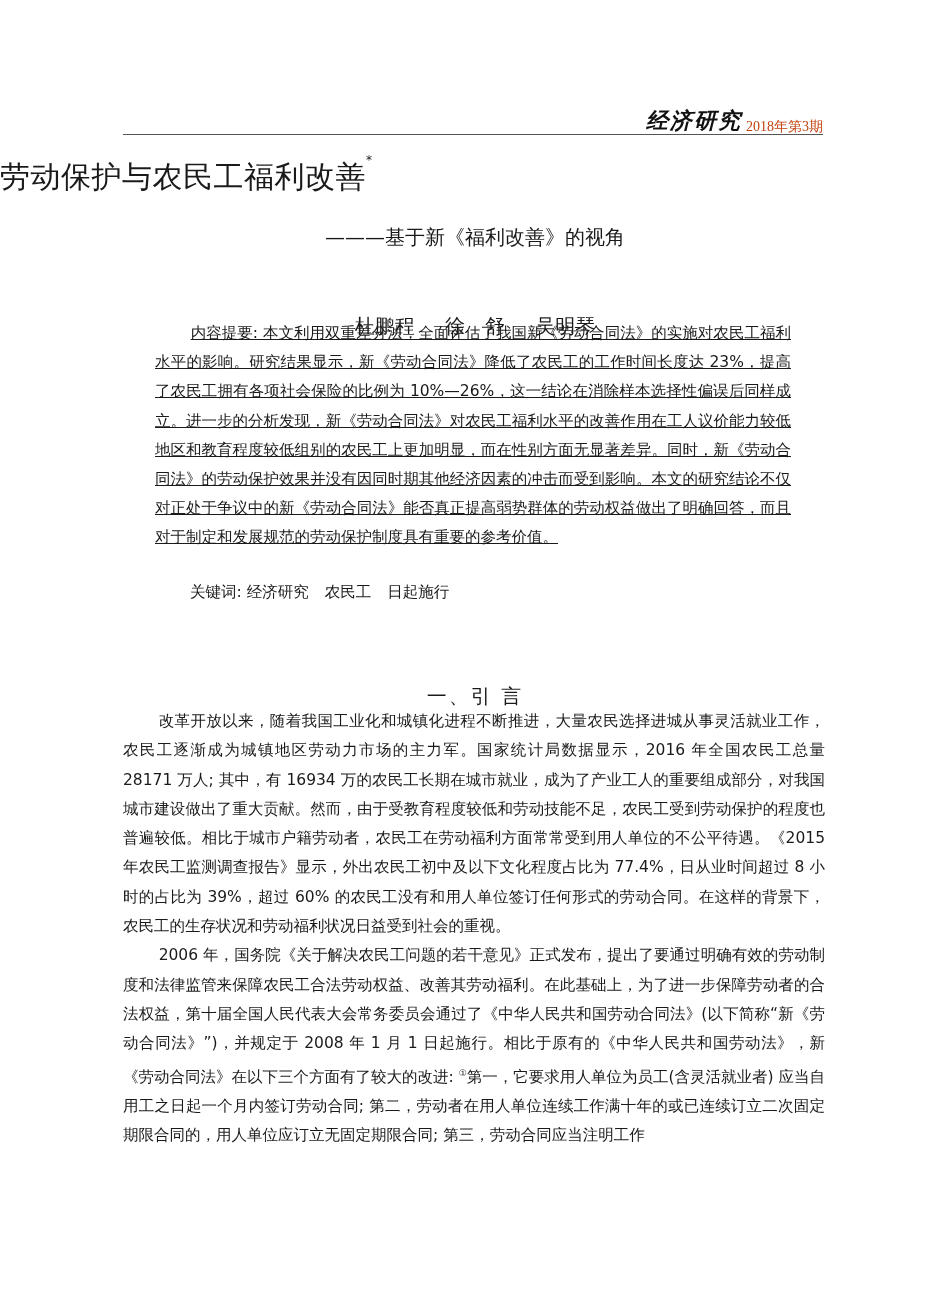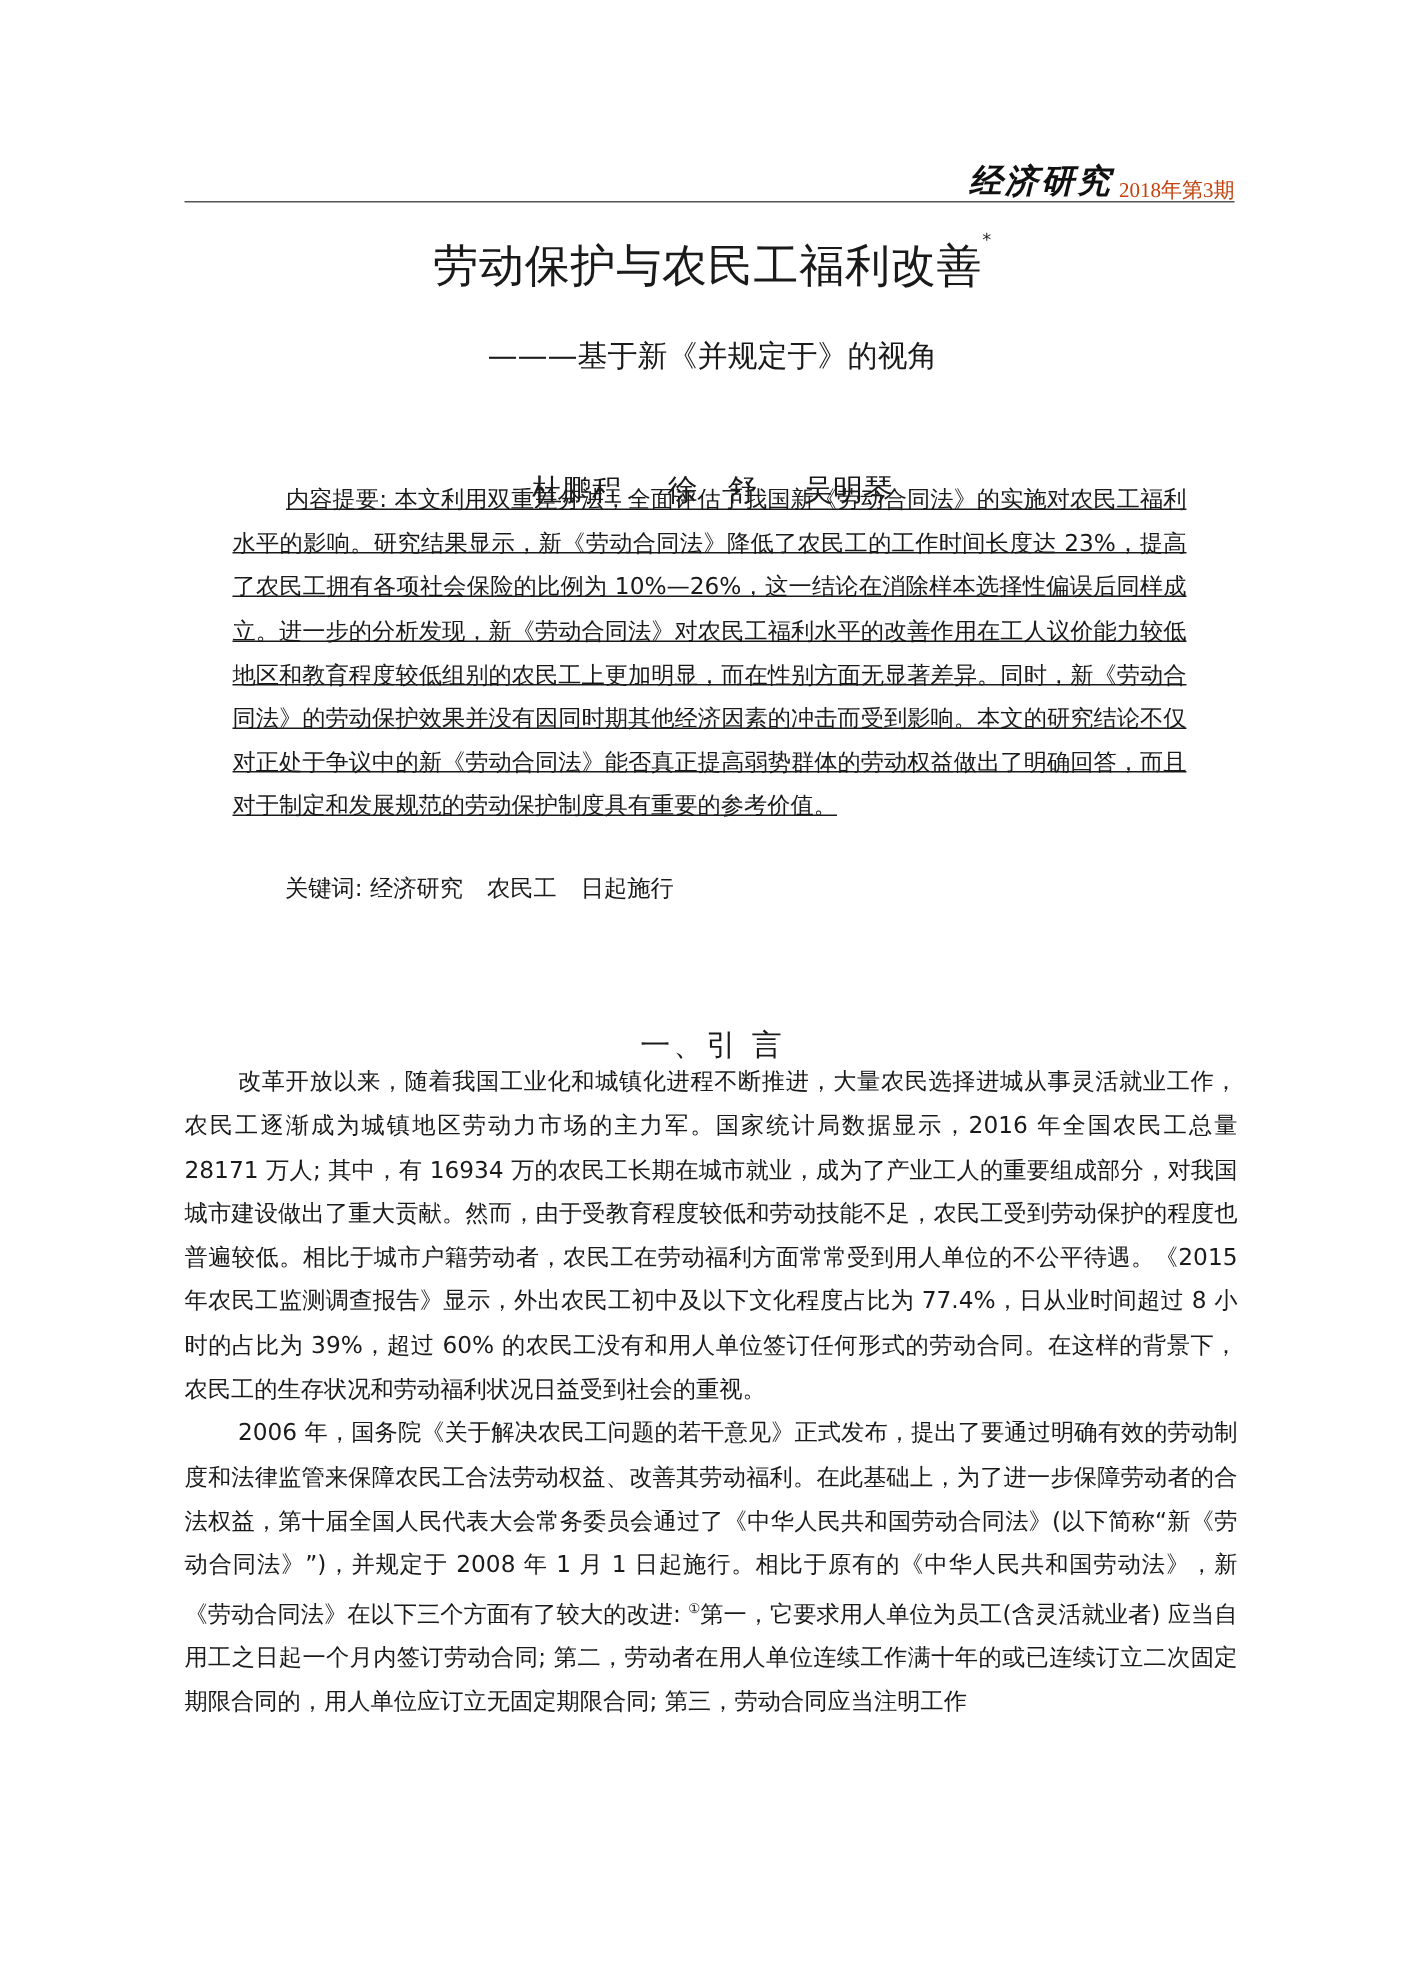--- a/index.html
+++ b/index.html
@@ -4,21 +4,21 @@
 <style>
   html, body { margin: 0; padding: 0; background: #ffffff; }
   body { width: 950px; height: 1312px; position: relative; overflow: hidden;
          font-family: "DejaVu Sans", "Liberation Sans", sans-serif; color: #1a1a1a; }
   .header { position: absolute; left: 123px; top: 100px; width: 700px; height: 34px;
             border-bottom: 1.5px solid #555; }
   .journal { position: absolute; right: 0; top: 6px; display: flex; align-items: flex-end; }
   .journal-logo { font-family: "DejaVu Serif", serif; font-style: italic; font-weight: bold;
                   font-size: 22px; letter-spacing: 2px; margin-right: 4px; color: #111; }
   .journal-issue { font-size: 14px; color: #c2410c; font-family: Liberation Serif, serif; }
-  .title { position: absolute; left: 0; width: 950px; top: 157px; text-align: center;
+  .title { position: absolute; left: 0; width: 950px; top: 157px; 
            font-size: 30px; letter-spacing: 0.5px; color: #1a1a1a; }
   .title sup { font-size: 12px; vertical-align: top; position: relative; top: -4px; }
   .subtitle { position: absolute; left: 0; width: 950px; top: 224px; text-align: center;
               font-size: 20px; }
   .authors { position: absolute; left: 0; width: 950px; top: 281px; text-align: center;
              font-size: 20px; word-spacing: 0; margin-top: 32px; }
   .authors span { margin: 0 12px; }
   .abstract { position: absolute; left: 155px; width: 636px; top: 319px; font-size: 15.5px;
               line-height: 29.2px; text-align: justify; text-decoration: underline; }
   .abstract p { margin: 0; }
@@ -37,21 +37,21 @@
 
 <div class="header">
   <div class="journal">
     <span class="journal-logo">经济研究</span>
     <span class="journal-issue">2018年第3期</span>
   </div>
 </div>
 
 <div class="title"><span>劳动保护与农民工福利改善</span><sup>*</sup></div>
 
-<div class="subtitle">———基于新《并规定于》的视角</div>
+<div class="subtitle">———基于新《福利改善》的视角</div>
 
 <div class="authors">
   <span>杜鹏程</span>
   <span>徐　舒</span>
   <span>吴明琴</span>
 </div>
 
 <div class="abstract">
   <p class="indent">内容提要: 本文利用双重差分法，全面评估了我国新《劳动合同法》的实施对农民工福利水平的影响。研究结果显示，新《劳动合同法》降低了农民工的工作时间长度达 23%，提高了农民工拥有各项社会保险的比例为 10%—26%，这一结论在消除样本选择性偏误后同样成立。进一步的分析发现，新《劳动合同法》对农民工福利水平的改善作用在工人议价能力较低地区和教育程度较低组别的农民工上更加明显，而在性别方面无显著差异。同时，新《劳动合同法》的劳动保护效果并没有因同时期其他经济因素的冲击而受到影响。本文的研究结论不仅对正处于争议中的新《劳动合同法》能否真正提高弱势群体的劳动权益做出了明确回答，而且对于制定和发展规范的劳动保护制度具有重要的参考价值。</p>
 </div>

